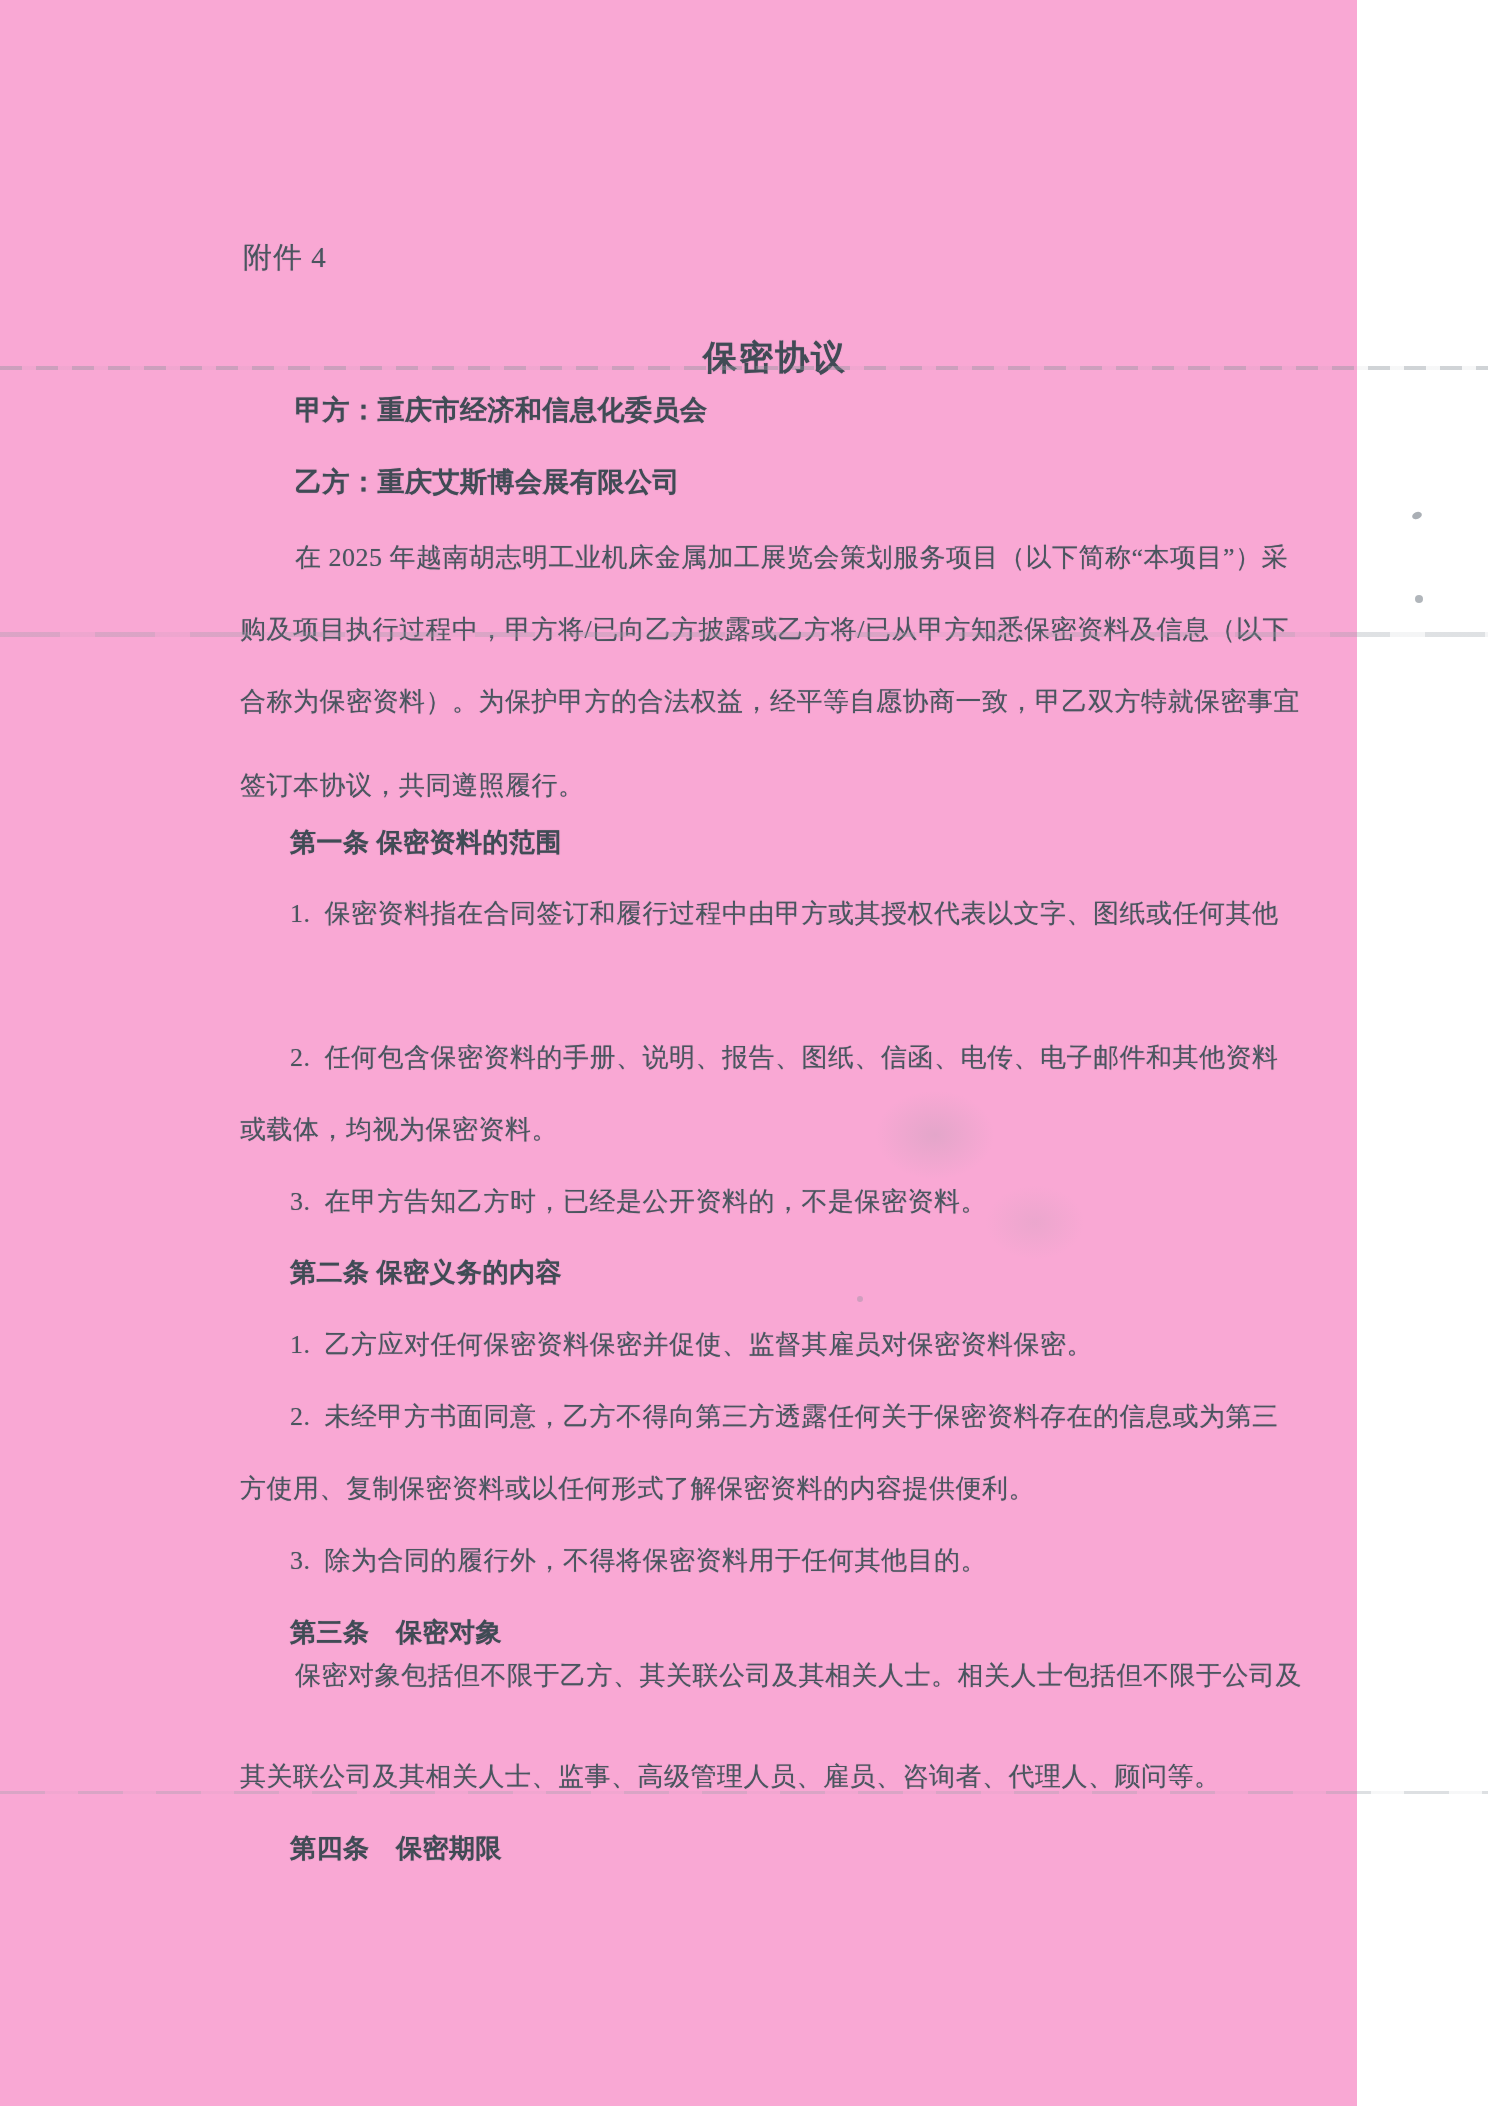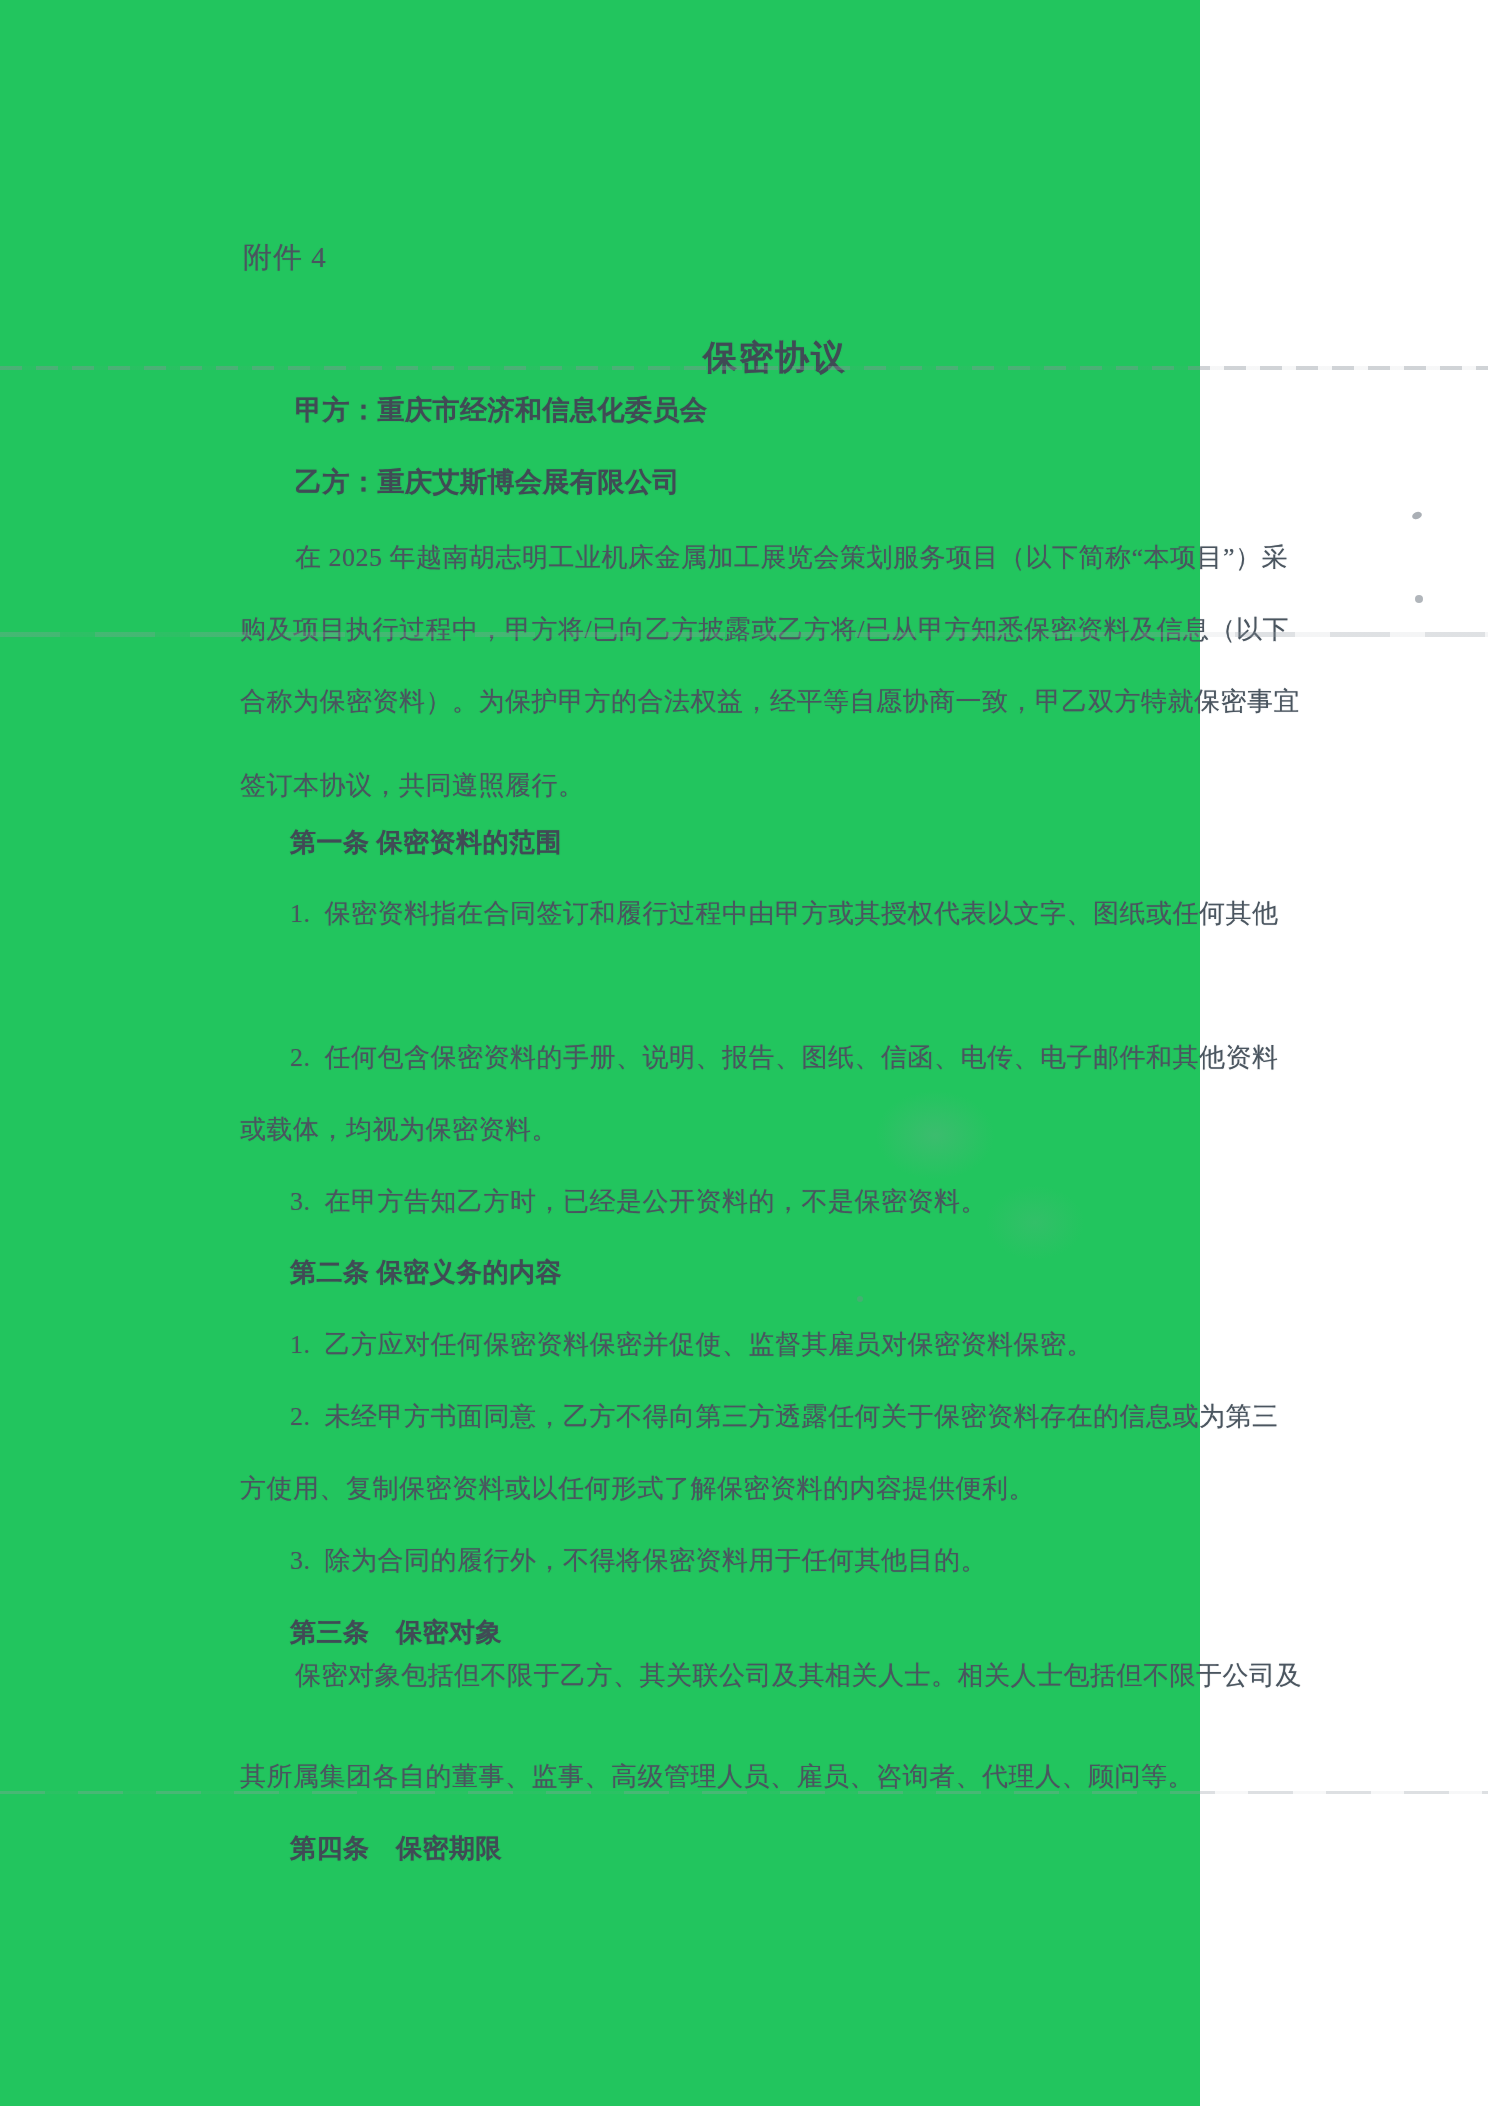--- a/index.html
+++ b/index.html
@@ -3,23 +3,23 @@
 <meta charset="utf-8">
 <style>
   html, body {
     margin: 0;
     padding: 0;
     background: #ffffff;
     overflow: hidden;
   }
   .page {
     position: relative;
-    width: 1200px;
+    width: 1357px;
     height: 2106px;
-    background: #22c55e;
+    background: #f9a8d4;
     font-family: "Liberation Serif", "DejaVu Serif", serif;
   }
   .line {
     position: absolute;
     white-space: pre;
     color: #4a555f;
     font-size: 26px;
     letter-spacing: 0.5px;
     line-height: 1.2;
     text-shadow: 0 0 1px rgba(74, 85, 95, 0.45);
@@ -110,21 +110,21 @@
   <div class="line i3">3.  在甲方告知乙方时，已经是公开资料的，不是保密资料。</div>
 
   <div class="line h2 bold">第二条 保密义务的内容</div>
   <div class="line j1">1.  乙方应对任何保密资料保密并促使、监督其雇员对保密资料保密。</div>
   <div class="line j2a">2.  未经甲方书面同意，乙方不得向第三方透露任何关于保密资料存在的信息或为第三</div>
   <div class="line j2b">方使用、复制保密资料或以任何形式了解保密资料的内容提供便利。</div>
   <div class="line j3">3.  除为合同的履行外，不得将保密资料用于任何其他目的。</div>
 
   <div class="line h3 bold">第三条　保密对象</div>
   <div class="line k1">保密对象包括但不限于乙方、其关联公司及其相关人士。相关人士包括但不限于公司及</div>
-  <div class="line k2">其所属集团各自的董事、监事、高级管理人员、雇员、咨询者、代理人、顾问等。</div>
+  <div class="line k2">其关联公司及其相关人士、监事、高级管理人员、雇员、咨询者、代理人、顾问等。</div>
 
   <div class="line h4 bold">第四条　保密期限</div>
 
   <div class="scan-artifact scanline-1"></div>
   <div class="scan-artifact scanline-2"></div>
   <div class="scan-artifact scanline-3"></div>
   <div class="scan-artifact speck-1"></div>
   <div class="scan-artifact speck-2"></div>
   <div class="scan-artifact speck-3"></div>
   <div class="scan-artifact smudge-1"></div>

